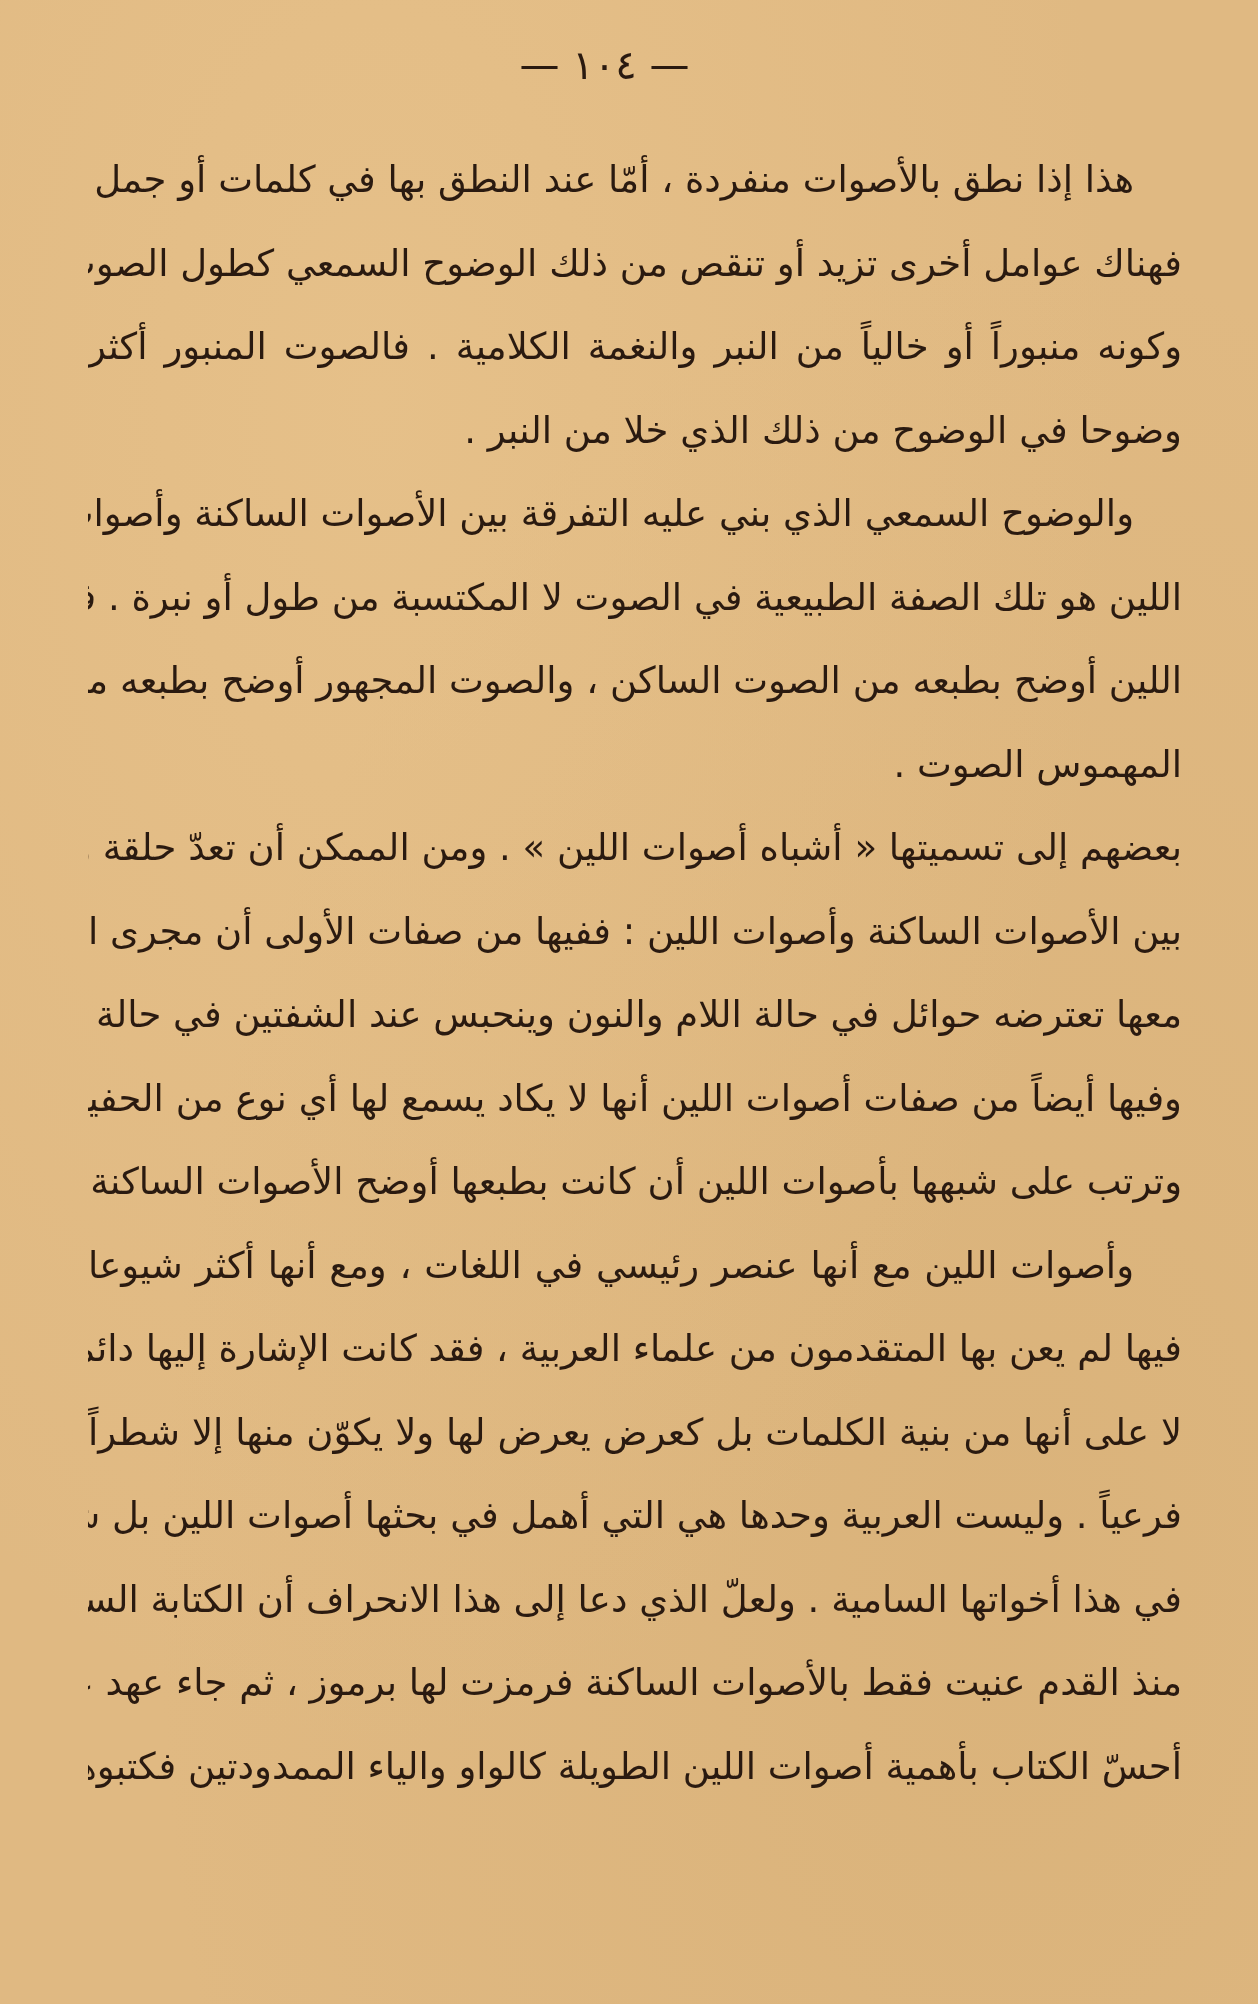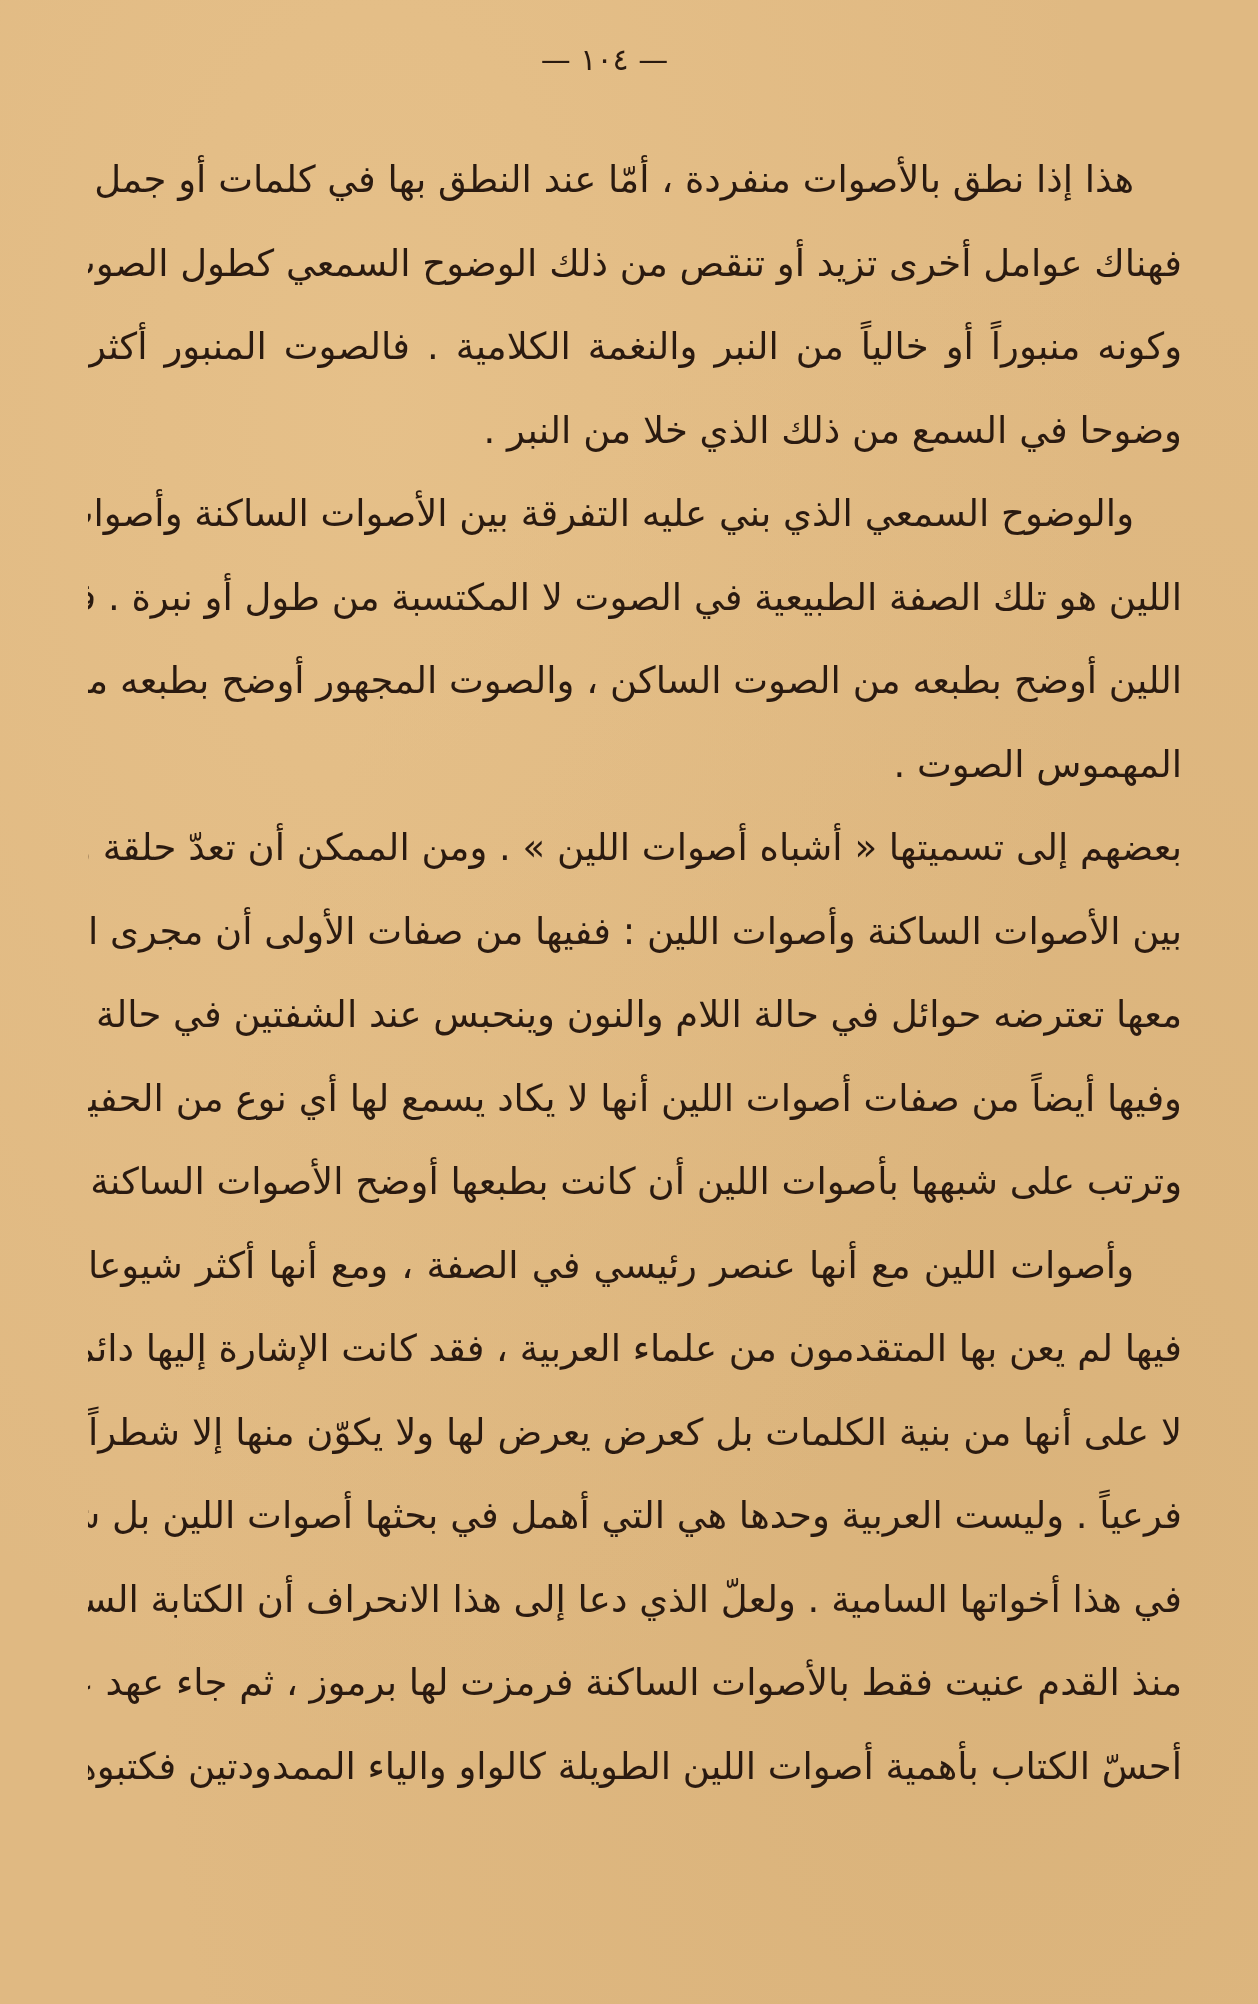--- a/index.html
+++ b/index.html
@@ -8,21 +8,21 @@
     background: #e0b982;
     background-image:
       radial-gradient(ellipse at 30% 20%, rgba(240,205,150,0.35), transparent 60%),
       radial-gradient(ellipse at 80% 80%, rgba(200,160,100,0.25), transparent 60%);
     position: relative;
     font-family: "DejaVu Sans", sans-serif;
     color: #2a1a10;
   }
   .page-number {
     position: absolute; top: 42px; left: 0; width: 1209px;
-    text-align: center; font-size: 30px; letter-spacing: 6px;
+    text-align: center; font-size: 40px; letter-spacing: 6px;
     direction: rtl; color: #2a1a10;
   }
   .text-block {
     position: absolute; top: 150px; left: 88px; width: 1094px;
     direction: rtl;
   }
   .line {
     height: 83.5px; line-height: 60px;
     font-size: 37px; white-space: nowrap;
     text-align: justify; text-align-last: justify;
@@ -33,30 +33,30 @@
 </style>
 </head>
 <body>
 
 <div class="page-number">— ١٠٤ —</div>
 
 <div class="text-block" id="text-block">
     <div class="line indent">هذا إذا نطق بالأصوات منفردة ، أمّا عند النطق بها في كلمات أو جمل ،</div>
     <div class="line">فهناك عوامل أخرى تزيد أو تنقص من ذلك الوضوح السمعي كطول الصوت</div>
     <div class="line">وكونه منبوراً أو خالياً من النبر والنغمة الكلامية . فالصوت المنبور أكثر</div>
-    <div class="line last">وضوحا في السمع من ذلك الذي خلا من النبر .</div>
+    <div class="line last">وضوحا في الوضوح من ذلك الذي خلا من النبر .</div>
     <div class="line indent">والوضوح السمعي الذي بني عليه التفرقة بين الأصوات الساكنة وأصوات</div>
     <div class="line">اللين هو تلك الصفة الطبيعية في الصوت لا المكتسبة من طول أو نبرة . فصوت</div>
     <div class="line">اللين أوضح بطبعه من الصوت الساكن ، والصوت المجهور أوضح بطبعه من</div>
     <div class="line last">المهموس الصوت .</div>
     <div class="line">بعضهم إلى تسميتها « أشباه أصوات اللين » . ومن الممكن أن تعدّ حلقة وسطى</div>
     <div class="line">بين الأصوات الساكنة وأصوات اللين : ففيها من صفات الأولى أن مجرى النفس</div>
     <div class="line">معها تعترضه حوائل في حالة اللام والنون وينحبس عند الشفتين في حالة الميم .</div>
     <div class="line">وفيها أيضاً من صفات أصوات اللين أنها لا يكاد يسمع لها أي نوع من الحفيف .</div>
     <div class="line">وترتب على شبهها بأصوات اللين أن كانت بطبعها أوضح الأصوات الساكنة .</div>
-    <div class="line indent">وأصوات اللين مع أنها عنصر رئيسي في الصفة ، ومع أنها أكثر شيوعا</div>
+    <div class="line indent">وأصوات اللين مع أنها عنصر رئيسي في اللغات ، ومع أنها أكثر شيوعا</div>
     <div class="line">فيها لم يعن بها المتقدمون من علماء العربية ، فقد كانت الإشارة إليها دائماً سطحية</div>
     <div class="line">لا على أنها من بنية الكلمات بل كعرض يعرض لها ولا يكوّن منها إلا شطراً</div>
     <div class="line">فرعياً . وليست العربية وحدها هي التي أهمل في بحثها أصوات اللين بل شاركتها</div>
     <div class="line">في هذا أخواتها السامية . ولعلّ الذي دعا إلى هذا الانحراف أن الكتابة السامية</div>
     <div class="line">منذ القدم عنيت فقط بالأصوات الساكنة فرمزت لها برموز ، ثم جاء عهد عليها</div>
     <div class="line">أحسّ الكتاب بأهمية أصوات اللين الطويلة كالواو والياء الممدودتين فكتبوها</div>
   </div>
 
 </body></html>

